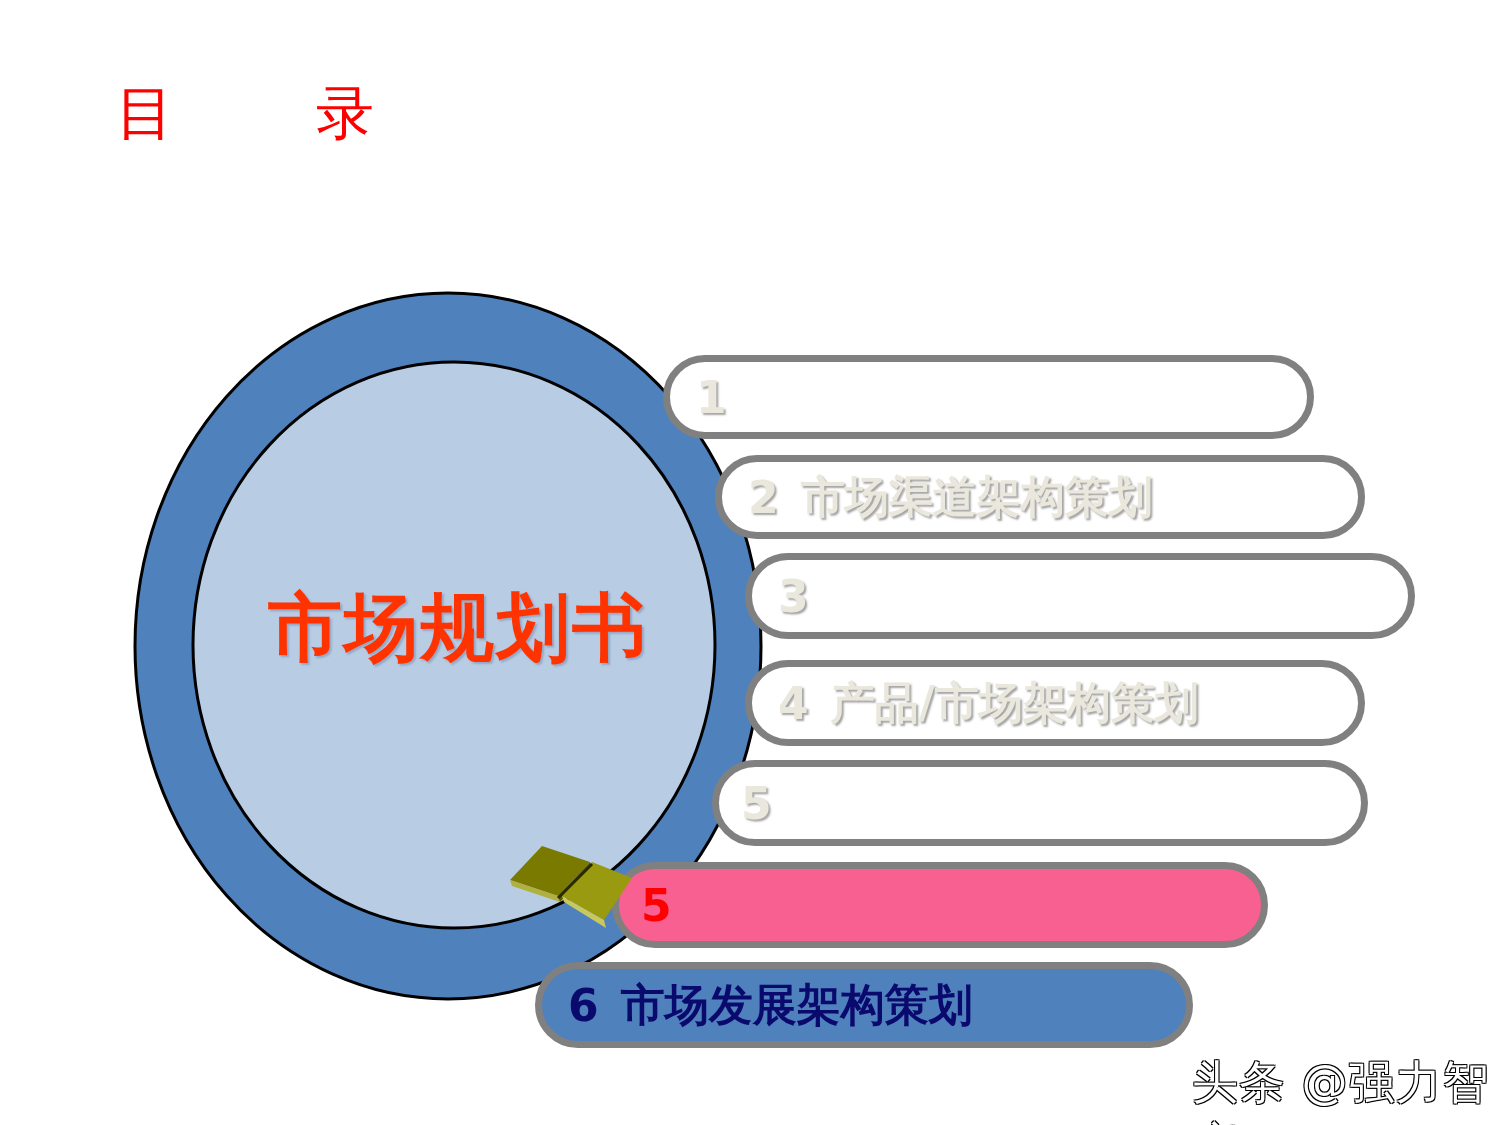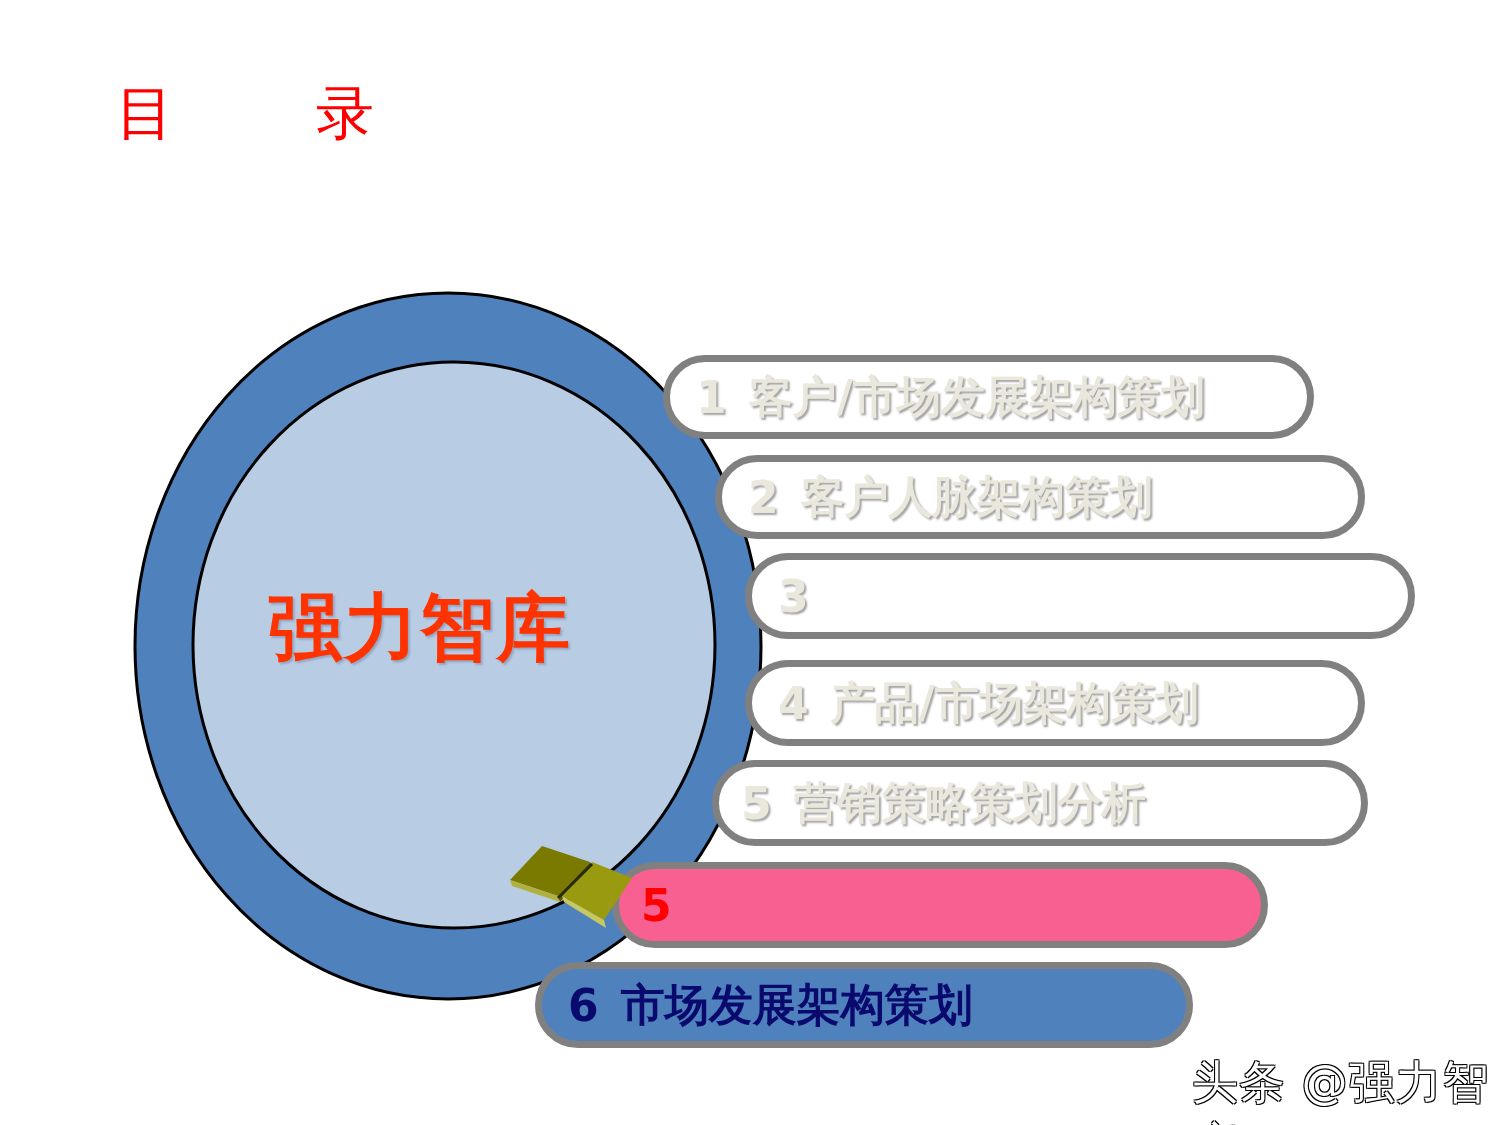--- a/index.html
+++ b/index.html
@@ -44,40 +44,38 @@
 <body>
 
 <div class="title-char" style="left:116px;">目</div>
 <div class="title-char" style="left:316px;">录</div>
 
 <svg class="ring-svg" width="1500" height="1125">
   <ellipse cx="448" cy="646" rx="313" ry="353" fill="#4f81bd" stroke="#000" stroke-width="3"></ellipse>
   <ellipse cx="454" cy="645" rx="261" ry="283" fill="#b8cce4" stroke="#000" stroke-width="3"></ellipse>
 </svg>
 
-<div class="center-title">强力智库</div>
+<div class="center-title">市场规划书</div>
 
 <div class="pill inactive" style="left:663px; top:355px; width:651px; height:84px; padding-left:26px;">
   <span class="pill-text pill-num">1</span>
-  <span class="pill-text">客户/市场发展架构策划</span>
 </div>
 <div class="pill inactive" style="left:715px; top:455px; width:650px; height:84px; padding-left:26px;">
   <span class="pill-text pill-num">2</span>
-  <span class="pill-text">客户人脉架构策划</span>
+  <span class="pill-text">市场渠道架构策划</span>
 </div>
 <div class="pill inactive" style="left:745px; top:553px; width:670px; height:86px; padding-left:26px;">
   <span class="pill-text pill-num">3</span>
 </div>
 <div class="pill inactive" style="left:745px; top:660px; width:620px; height:86px; padding-left:26px;">
   <span class="pill-text pill-num">4</span>
   <span class="pill-text">产品/市场架构策划</span>
 </div>
 <div class="pill inactive" style="left:712px; top:760px; width:656px; height:86px; padding-left:22px;">
   <span class="pill-text pill-num">5</span>
-  <span class="pill-text">营销策略策划分析</span>
 </div>
 <div class="pill active" style="left:612px; top:862px; width:656px; height:86px; padding-left:22px;">
   <span class="pill-text pill-num">5</span>
 </div>
 <div class="pill next" style="left:535px; top:962px; width:658px; height:86px; padding-left:26px;">
   <span class="pill-text pill-num">6</span>
   <span class="pill-text">市场发展架构策划</span>
 </div>
 
 <svg class="book" width="140" height="100" viewBox="0 0 140 100">

